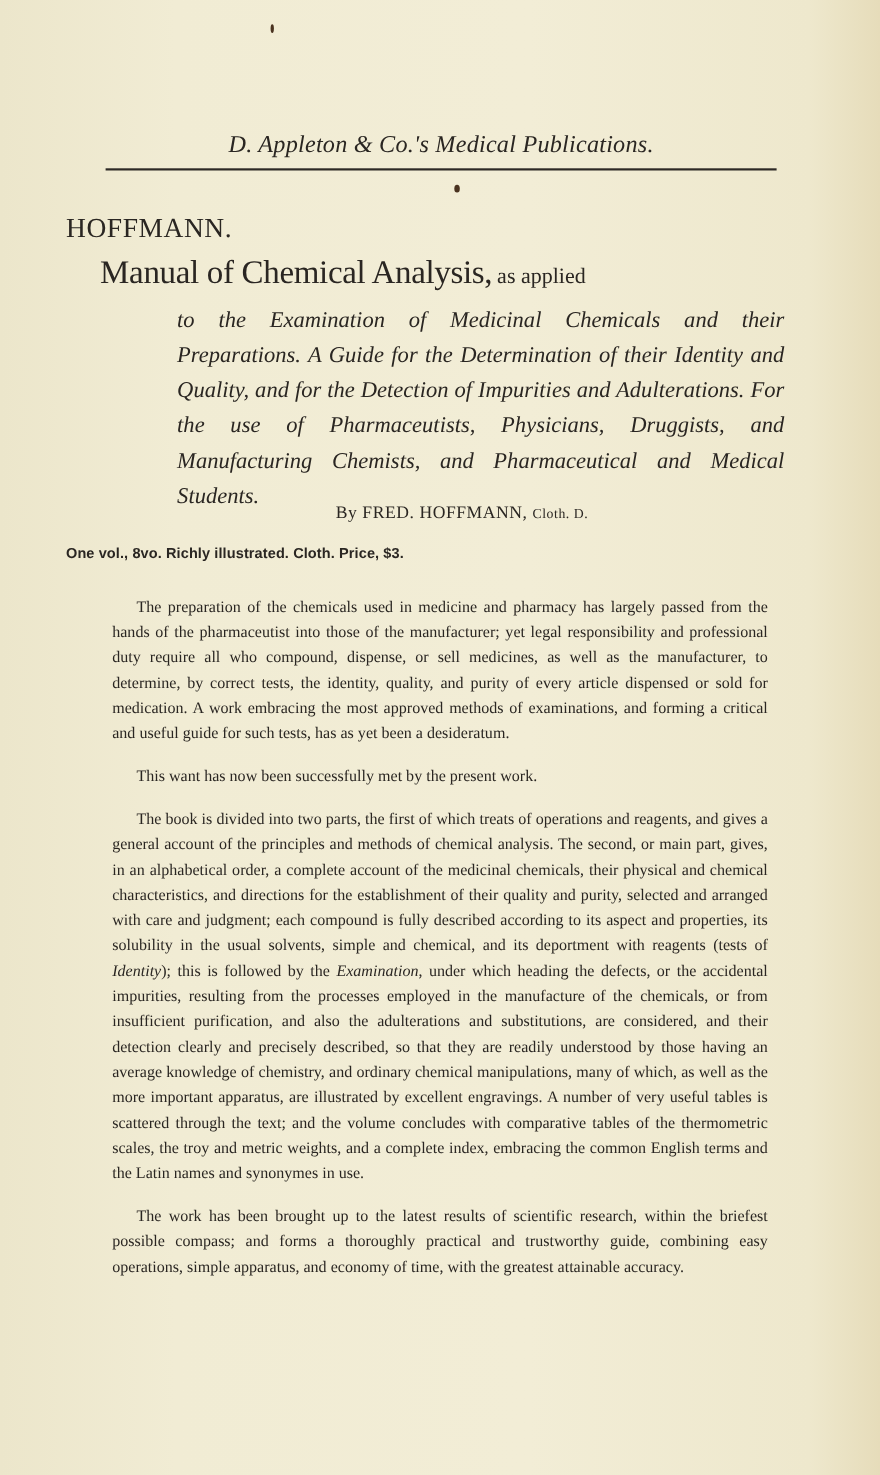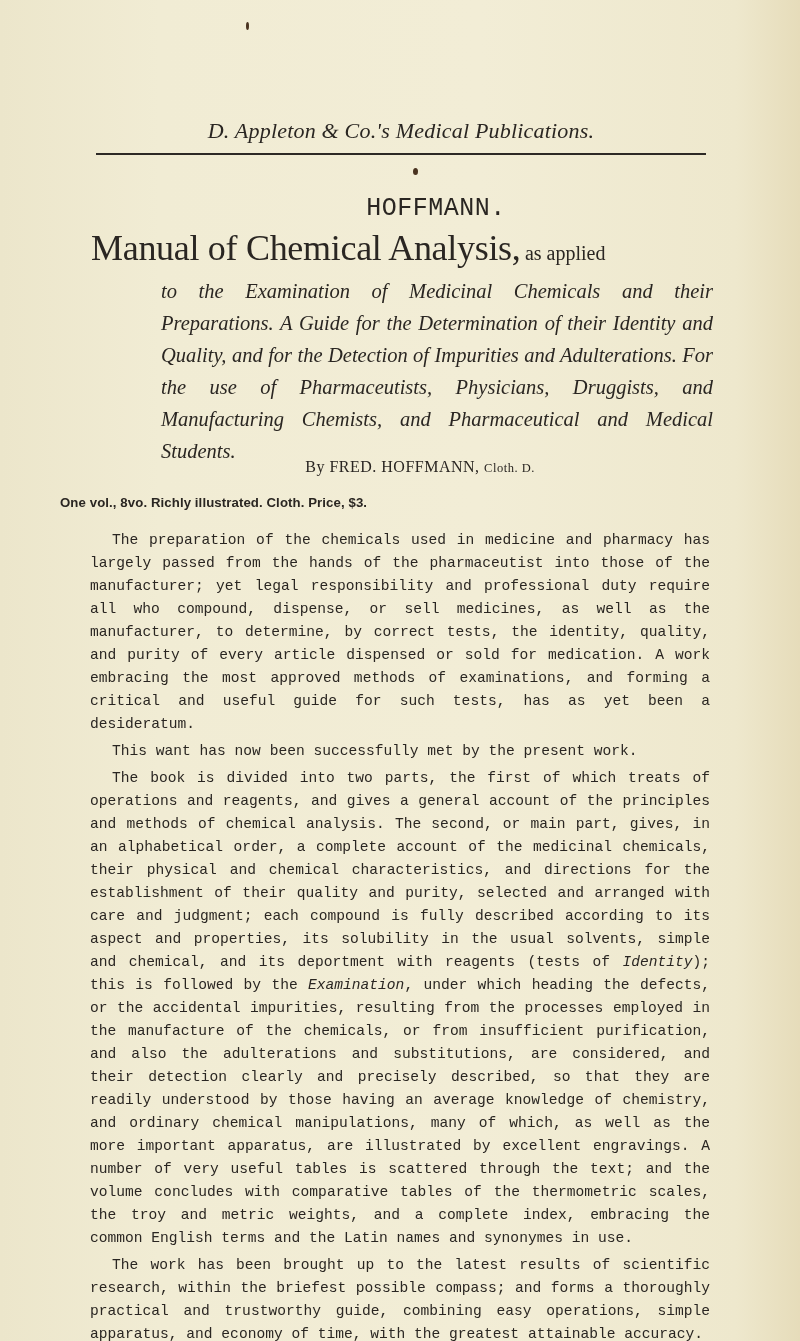--- a/index.html
+++ b/index.html
@@ -12,48 +12,48 @@
   }
   .page { position: absolute; left: 0; top: 0; width: 708px; height: 1341px; }
   .header {
     position: absolute; left: 96px; top: 118px; width: 610px; text-align: center;
     font-style: italic; font-size: 22px; letter-spacing: 0.2px;
   }
   .rule {
     position: absolute; left: 96px; top: 153px; width: 610px; height: 2px; background: #2d2925;
   }
   .author-head {
-    position: absolute; left: 76px; top: 194px; width: 720px; text-align: center;
-    font-size: 25px; letter-spacing: 0.5px; font-family: Liberation Mono, monospace;
+    position: absolute; left: 60px; top: 194px; width: 720px; text-align: left;
+    font-size: 25px; letter-spacing: 0.5px;
   }
   .title {
     position: absolute; left: 91px; top: 224px; width: 620px;
     font-size: 17.5px; line-height: 27px;
   }
-  .title .big { font-size: 36px; line-height: 48px; letter-spacing: -0.3px; }
+  .title .big { font-size: 30px; line-height: 48px; letter-spacing: -0.3px; }
   .title .it { font-size: 20px; }
   .title-rest {
     position: absolute; left: 161px; top: 275px; width: 552px;
     font-style: italic; font-size: 20.5px; line-height: 32px; text-align: justify;
   }
   .byline {
     position: absolute; left: 60px; top: 458px; width: 720px; text-align: center;
     font-size: 16px; letter-spacing: 0.5px;
   }
   .byline .sc { font-size: 12.5px; }
   .pubinfo {
     position: absolute; left: 60px; top: 495px; width: 720px; 
     font-family: "Liberation Sans", "DejaVu Sans", sans-serif;
     font-weight: bold; font-size: 13.2px; letter-spacing: 0.1px;
   }
   .body-text {
     position: absolute; left: 86px; top: 525px; width: 628px;
     font-size: 14.6px; line-height: 23px; text-align: justify;
   }
-  .body-text p { margin: 4px; text-indent: 22px; font-family: Liberation Mono, monospace; }
+  .body-text p { margin: 16px; text-indent: 22px; }
   .body-text em { font-style: italic; }
   .speck { position: absolute; background: #4a3320; border-radius: 50%; }
 </style>
 </head>
 <body>
 
 <div class="page">
   <span class="speck" style="left:246px;top:22px;width:3px;height:8px;"></span>
   <span class="speck" style="left:413px;top:168px;width:5px;height:7px;"></span>
 

